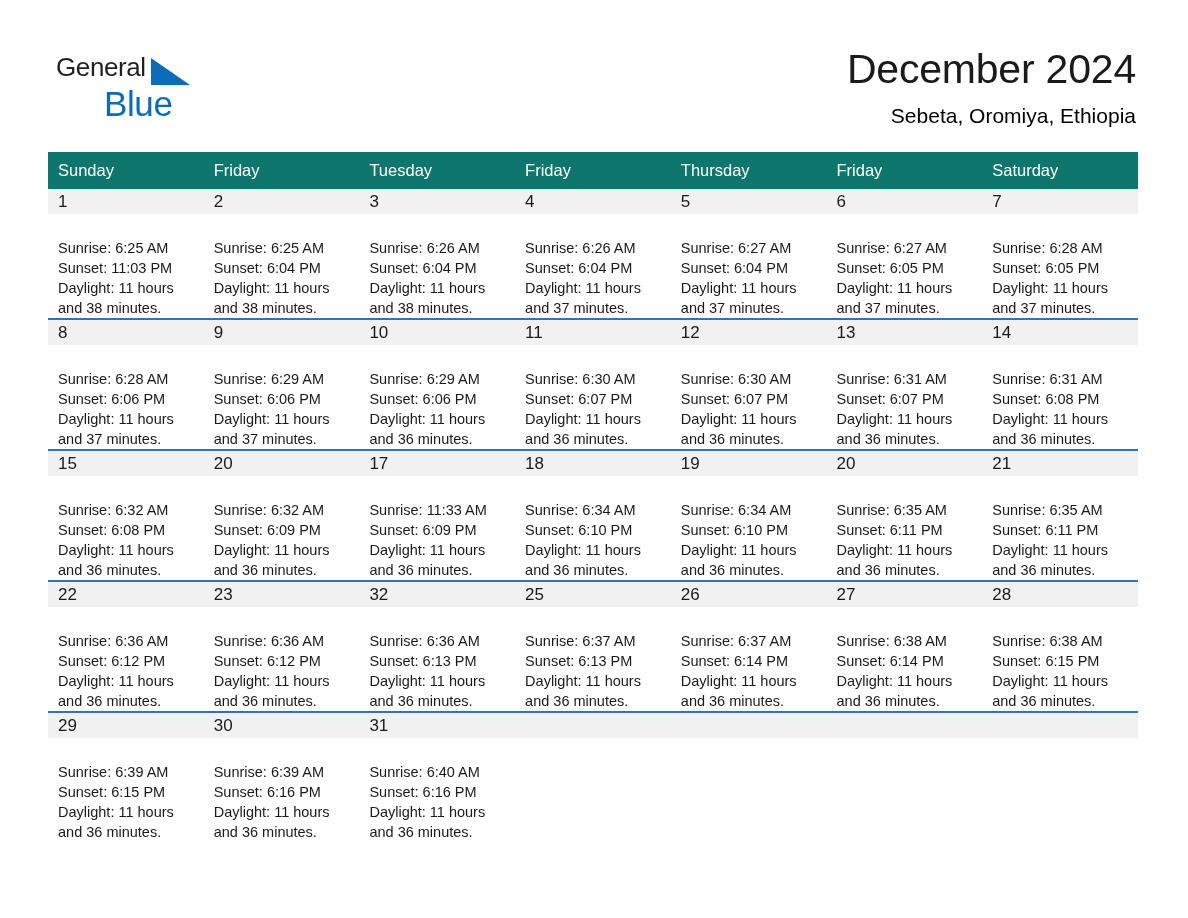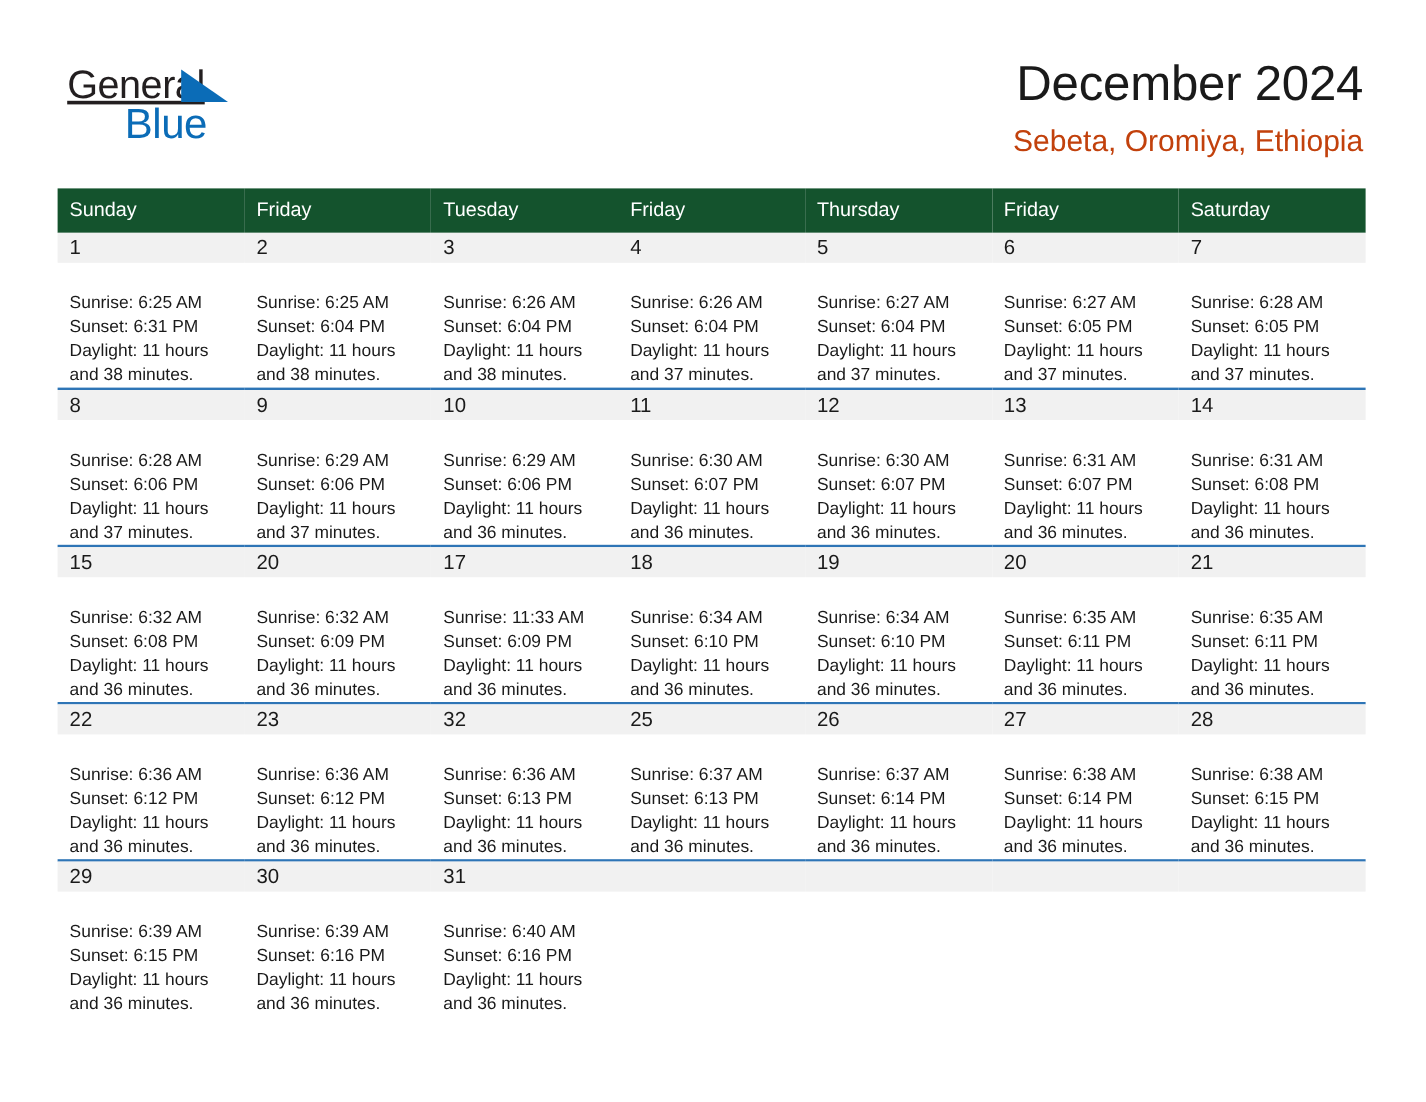--- a/index.html
+++ b/index.html
@@ -30,28 +30,27 @@
     padding: 44px 52px 0 56px;
     box-sizing: border-box;
   }
   .logo {
     position: relative;
     width: 150px;
     height: 72px;
     line-height: 1;
   }
   .logo-general {
-    font-size: 33px;
+    font-size: 26px;
     color: #231f20;
     letter-spacing: -0.4px;
     display: block;
     position: absolute;
     left: 0;
     top: 10px;
-    text-decoration: underline;
   }
   .logo-tri {
     position: absolute;
     left: 95px;
     top: 14px;
     width: 0;
     height: 0;
     border-left: 39px solid #0b6cb7;
     border-top: 27px solid transparent;
   }
@@ -69,39 +68,39 @@
   }
   .month-title {
     font-size: 41px;
     font-weight: normal;
     color: #1a1a1a;
     margin: 0;
     line-height: 1.15;
     letter-spacing: -0.2px;
   }
   .location {
-    font-size: 25px;
+    font-size: 21px;
     font-weight: normal;
-    color: #c2410c;
+    color: #000000;
     margin: 10px 0 0 0;
     line-height: 1.2;
     text-align: right;
   }
 
   
   .calendar {
     margin: 24px 50px 0 48px;
     border-collapse: collapse;
     table-layout: fixed;
     width: 1090px;
   }
   .calendar col { width: 155.7px; }
 
   thead th {
-    background: #14532d;
+    background: #0f766e;
     color: #ffffff;
     font-size: 16.5px;
     font-weight: normal;
     text-align: left;
     padding: 8px 0 9px 10px;
     height: 20px;
     box-sizing: content-box;
   }
 
   tbody tr.week-row > td {
@@ -179,21 +178,21 @@
       </tr>
     </thead>
     <tbody>
 
       <tr class="week-row first-week">
         <td>
             <div class="cell-inner">
           <div class="daynum-band">1</div>
           <div class="cell-body">
             <div>Sunrise: 6:25 AM</div>
-            <div>Sunset: 6:31 PM</div>
+            <div>Sunset: 11:03 PM</div>
             <div>Daylight: 11 hours</div>
             <div>and 38 minutes.</div>
           </div>
         </div>
           </td>
         <td>
             <div class="cell-inner">
           <div class="daynum-band">2</div>
           <div class="cell-body">
             <div>Sunrise: 6:25 AM</div>

